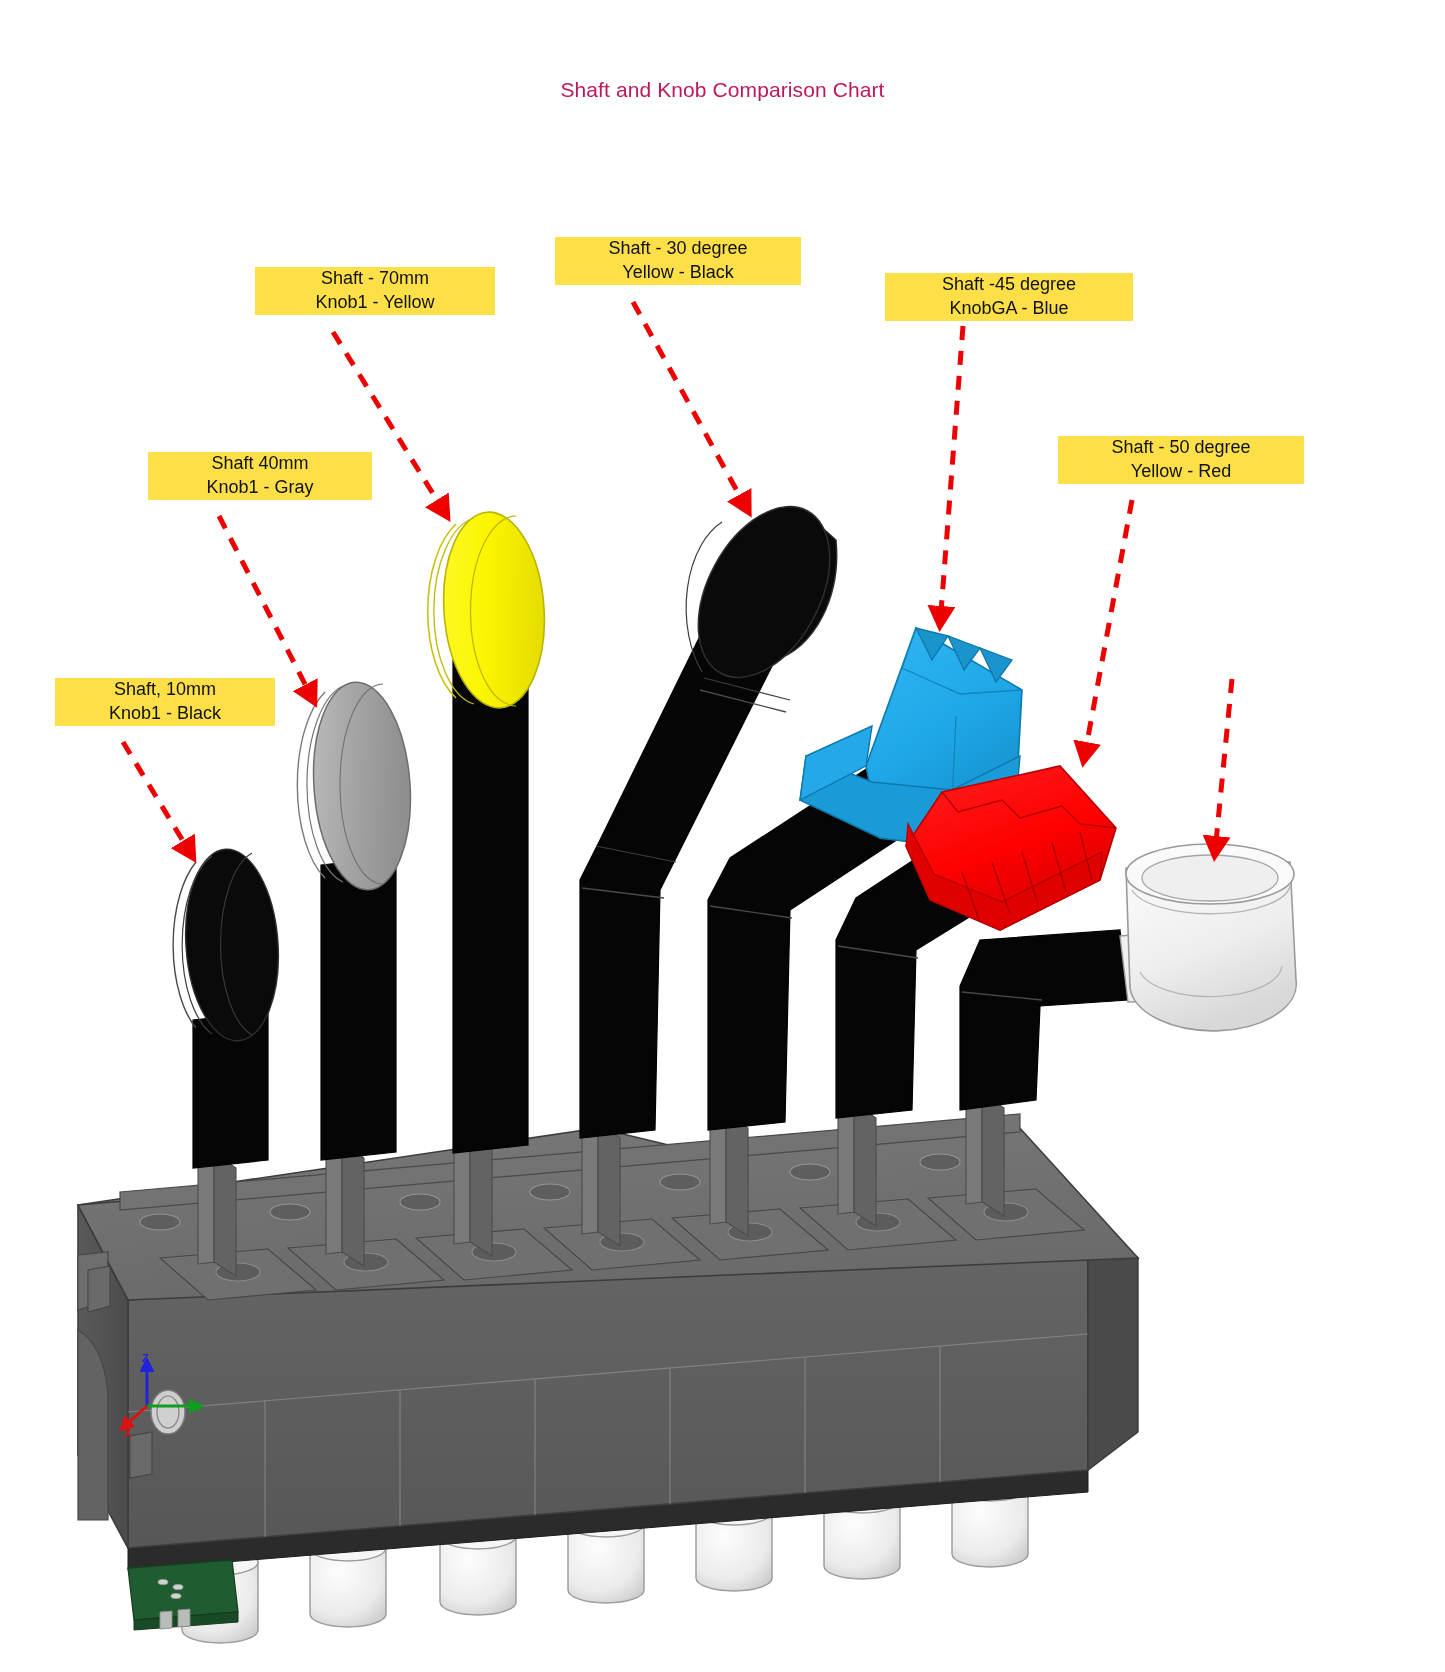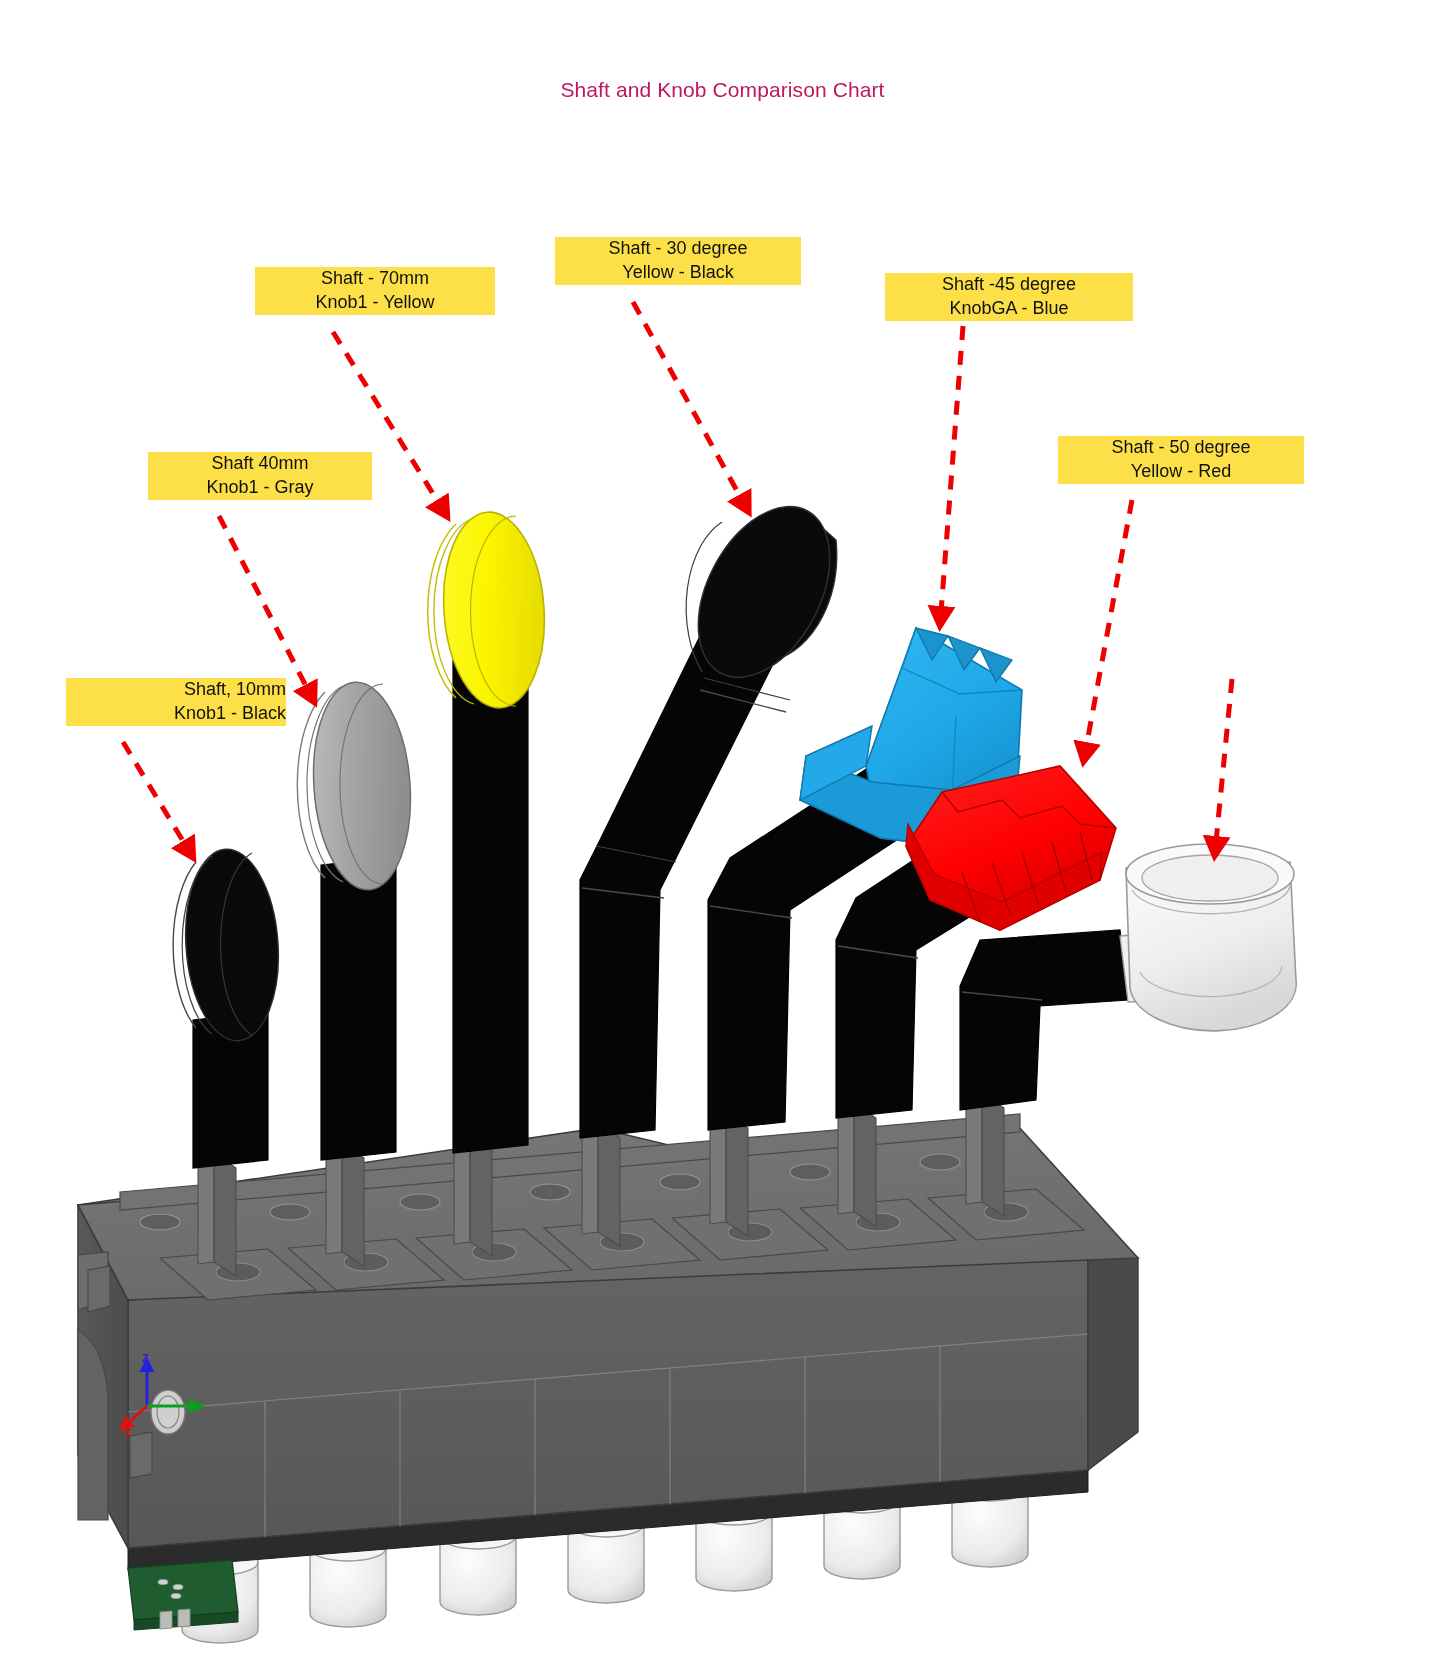--- a/index.html
+++ b/index.html
@@ -361,21 +361,21 @@
       <line x1="333" y1="332" x2="440" y2="505" marker-end="url(#arrowhead)"></line>
       <line x1="633" y1="302" x2="742" y2="500" marker-end="url(#arrowhead)"></line>
       <line x1="963" y1="326" x2="941" y2="612" marker-end="url(#arrowhead)"></line>
       <line x1="1132" y1="500" x2="1086" y2="748" marker-end="url(#arrowhead)"></line>
       <line x1="1232" y1="679" x2="1216" y2="842" marker-end="url(#arrowhead)"></line>
     </g>
   </svg>
 
   <div class="chart-title">Shaft and Knob Comparison Chart</div>
 
-  <div class="callout" style="left:66px; top:678px; width:220px;text-align:right;">
+  <div class="callout" style="left:55px; top:678px; width:220px;">
     <span class="ln">Shaft, 10mm</span>
     <span class="ln">Knob1 - Black</span>
   </div>
 
   <div class="callout" style="left:148px; top:452px; width:224px;">
     <span class="ln">Shaft 40mm</span>
     <span class="ln">Knob1 - Gray</span>
   </div>
 
   <div class="callout" style="left:255px; top:267px; width:240px;">

